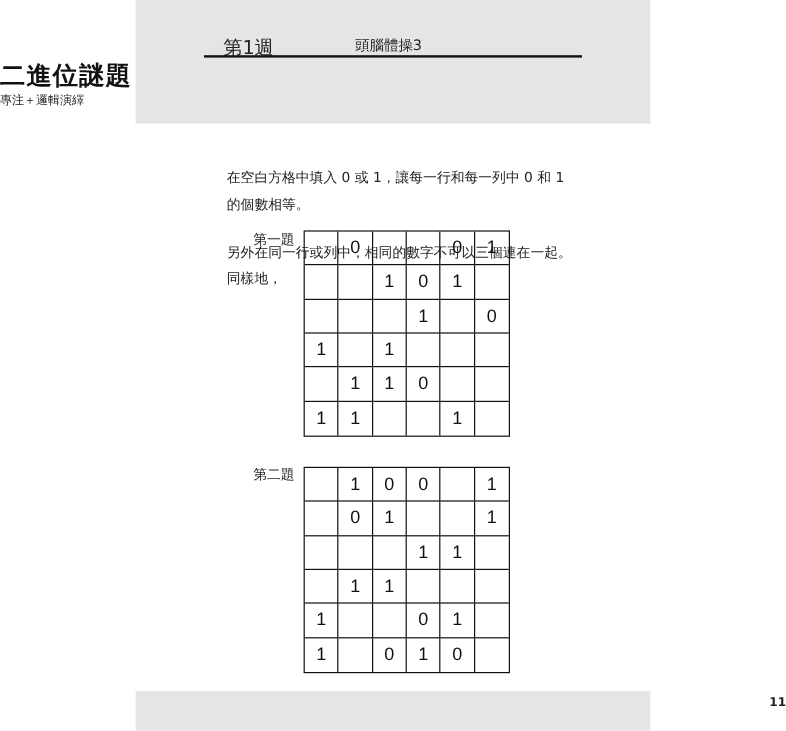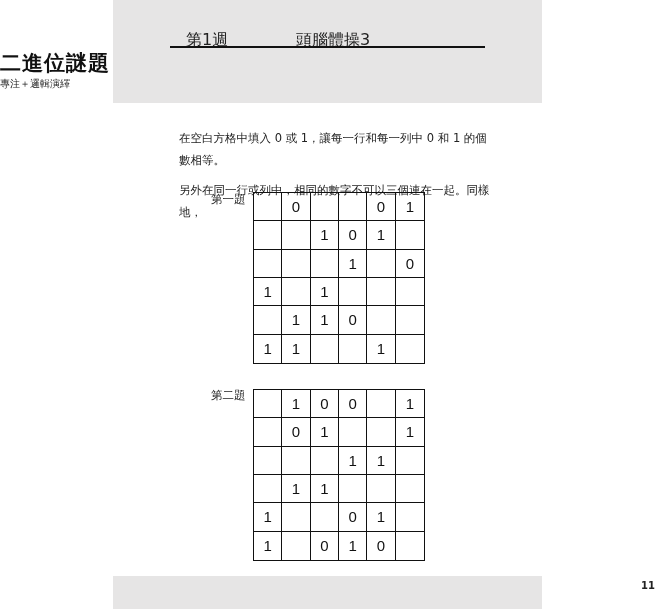--- a/index.html
+++ b/index.html
@@ -27,21 +27,21 @@
       position: absolute;
       left: 186px;
       top: 30px;
       font-size: 16px;
       color: #222;
     }
     .series-label {
       position: absolute;
       left: 296px;
       top: 30px;
-      font-size: 16px;
+      font-size: 12px;
       color: #222;
     }
     .header-rule {
       position: absolute;
       left: 170px;
       top: 46px;
       width: 315px;
       height: 2px;
       background: #111;
     }
@@ -67,21 +67,21 @@
     }
     .instructions {
       position: absolute;
       left: 171px;
       top: 119px;
       width: 330px;
       font-size: 11.5px;
       line-height: 22px;
       color: #222;
     }
-    .instructions p { margin: 8px; }
+    .instructions p { margin: 18px; }
     .puzzle-label {
       position: absolute;
       left: 171px;
       font-size: 11.5px;
       color: #222;
       margin-left: 40px;
     }
     .grid {
       position: absolute;
       left: 253px;

